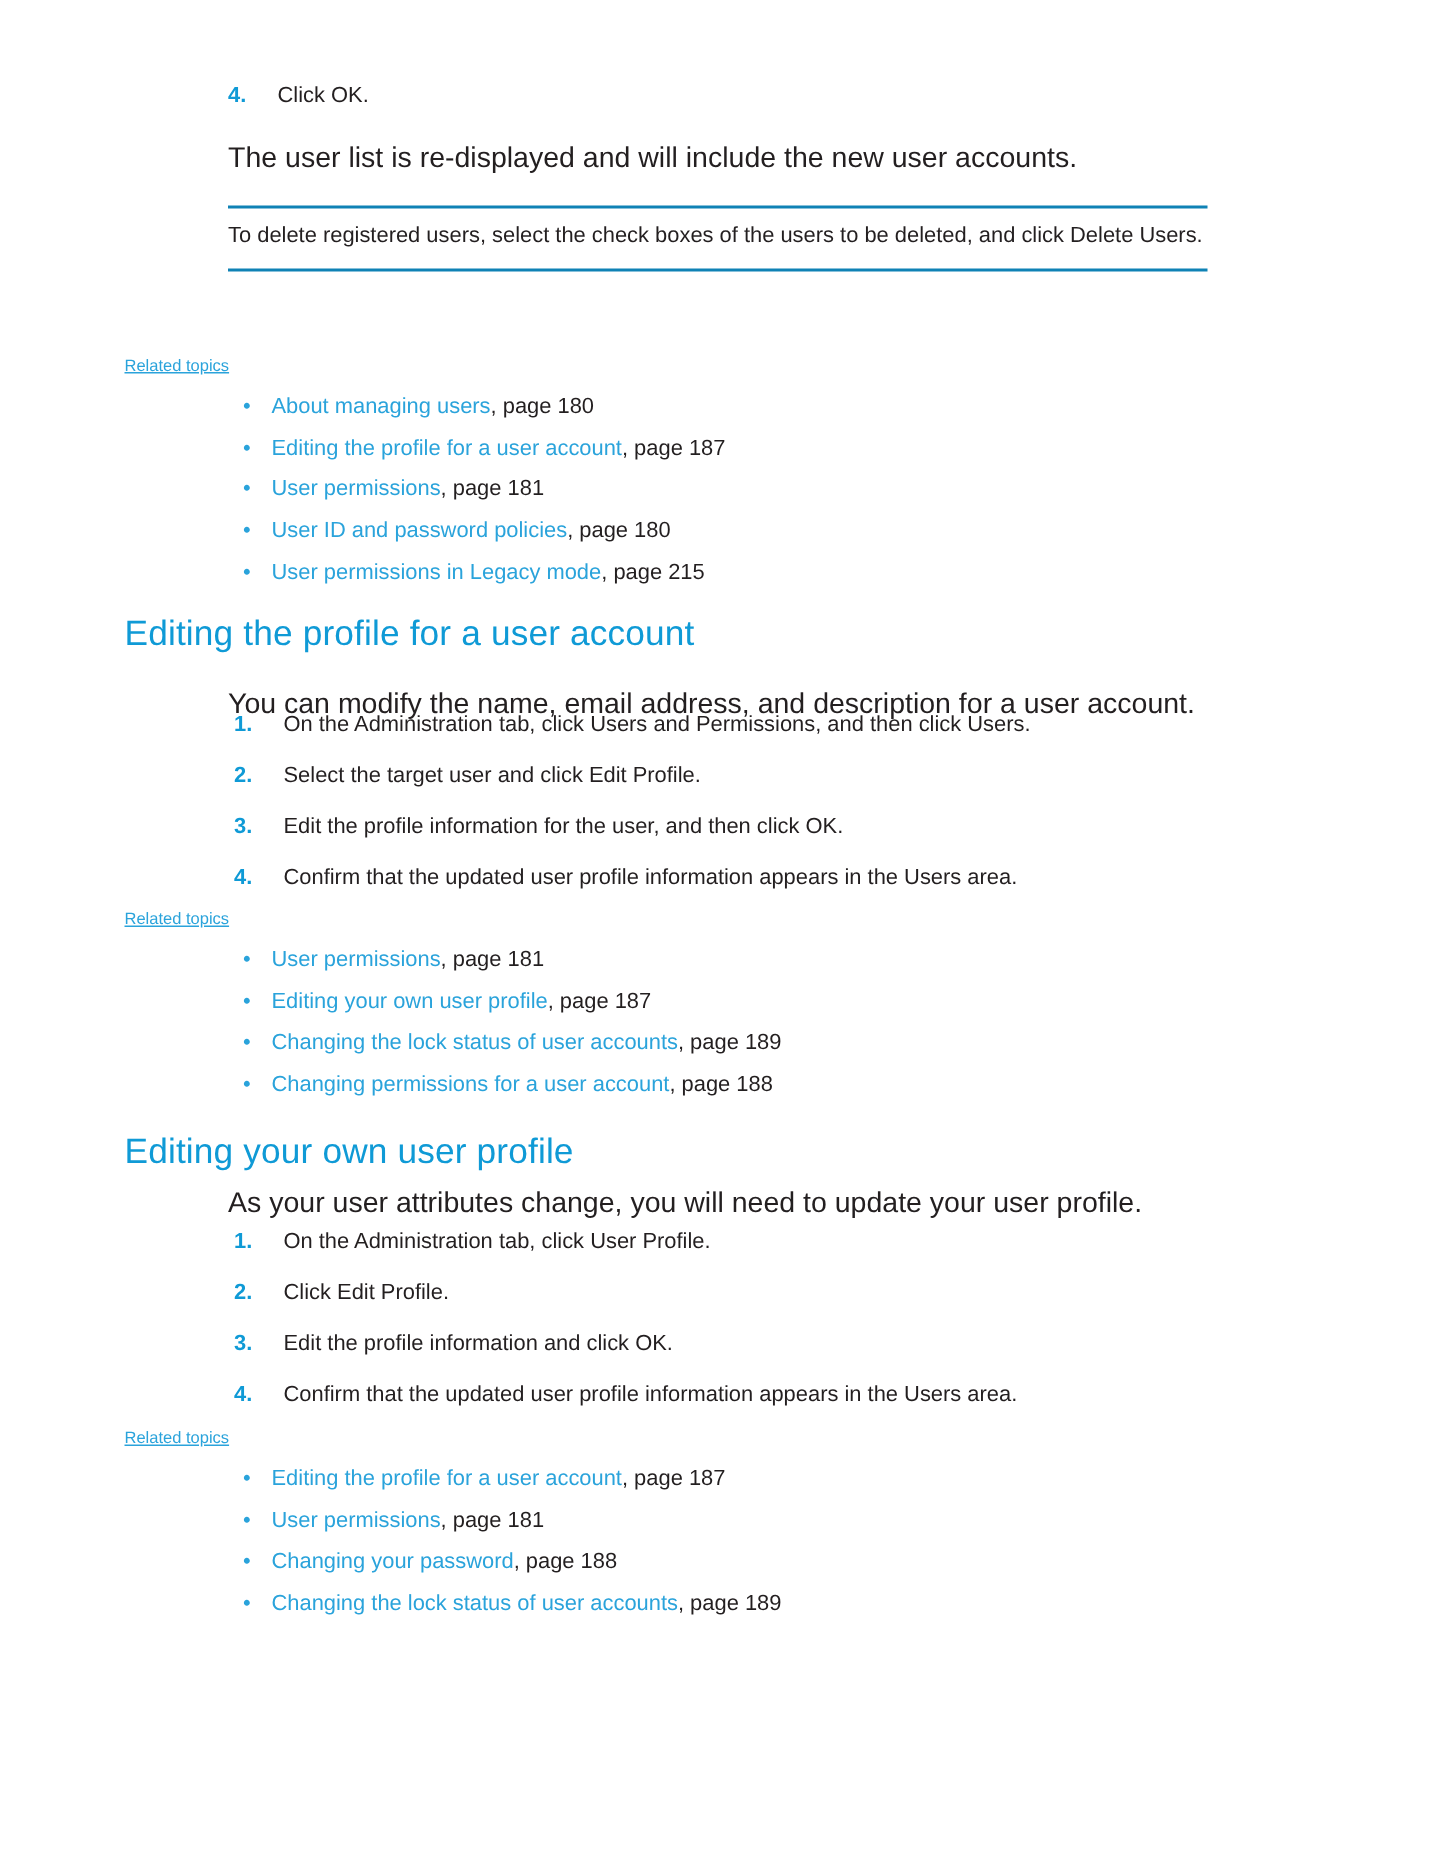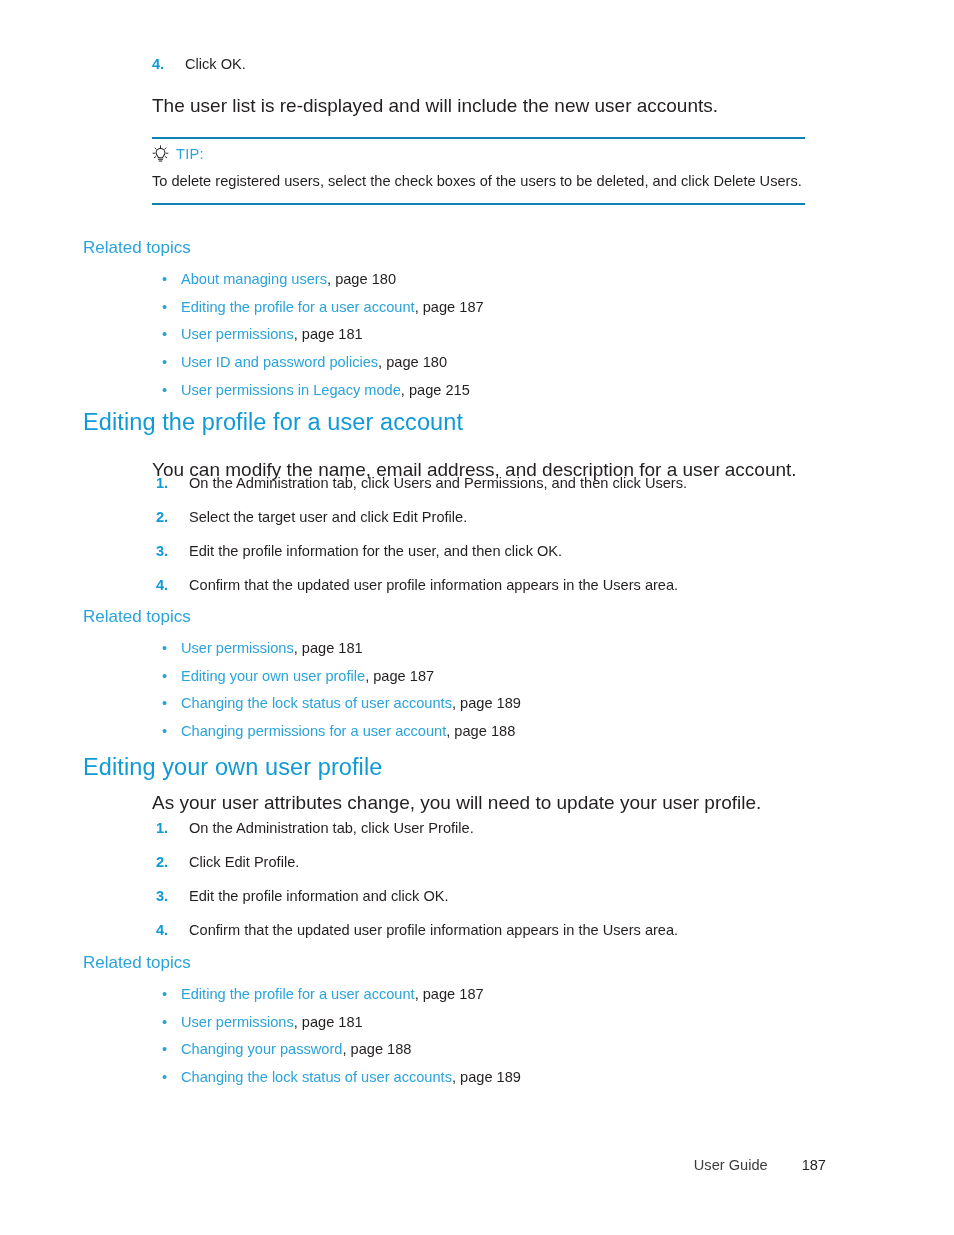--- a/index.html
+++ b/index.html
@@ -86,24 +86,25 @@
 
   
   .h1 {
     font-size: 23.5px;
     font-weight: normal;
     color: #0f9ad6;
     margin: 0;
     letter-spacing: 0.1px;
   }
   .h-related {
-    font-size: 17px;
+    font-size: 11px;
     font-weight: normal;
     color: #2aa3db;
     margin: 0;
+    text-decoration: underline;
   }
 
   
   .tip-block { position: absolute; }
   .tip-rule {
     height: 2px;
     background: #0f82b5;
     width: 100%;
   }
   .tip-head {
@@ -159,37 +160,20 @@
     <div class="step" style="padding-left:33px; margin-bottom:0;">
       <span class="step-num" style="left:0;">4.</span>
       <span><span>Click </span><b>OK</b><span>.</span></span>
     </div>
   </div>
 
   <div class="body-text" style="position:absolute; left:152px; top:92px; width:660px;">The user list is re-displayed and will include the new user accounts.</div>
 
   <div class="tip-block" style="left:152px; top:137px; width:653px;">
     <div class="tip-rule"></div>
-    <div class="tip-head">
-      <svg class="tip-icon" viewBox="0 0 20 21">
-        <g stroke="#231f20" stroke-width="1.1" fill="none" stroke-linecap="round">
-          <line x1="10" y1="0.8" x2="10" y2="3.4"></line>
-          <line x1="3.6" y1="3.4" x2="5.2" y2="5.0"></line>
-          <line x1="16.4" y1="3.4" x2="14.8" y2="5.0"></line>
-          <line x1="1.2" y1="9.6" x2="3.4" y2="9.6"></line>
-          <line x1="18.8" y1="9.6" x2="16.6" y2="9.6"></line>
-          <line x1="2.6" y1="14.8" x2="4.4" y2="13.6"></line>
-          <line x1="17.4" y1="14.8" x2="15.6" y2="13.6"></line>
-        </g>
-        <path d="M10 4.1c-3.0 0-5.2 2.2-5.2 5.0 0 2.0 1.2 3.1 1.9 4.0 0.5 0.6 0.7 1.1 0.7 1.7h5.2c0-0.6 0.2-1.1 0.7-1.7 0.7-0.9 1.9-2.0 1.9-4.0 0-2.8-2.2-5.0-5.2-5.0z" fill="none" stroke="#231f20" stroke-width="1.2"></path>
-        <line x1="7.6" y1="16.6" x2="12.4" y2="16.6" stroke="#231f20" stroke-width="1.2" stroke-linecap="round"></line>
-        <line x1="8.4" y1="18.6" x2="11.6" y2="18.6" stroke="#231f20" stroke-width="1.2" stroke-linecap="round"></line>
-      </svg>
-      <span class="tip-label">TIP:</span>
-    </div>
     <div class="tip-body"><span>To delete registered users, select the check boxes of the users to be deleted, and click </span><b>Delete Users</b><span>.</span></div>
     <div class="tip-rule" style="margin-top:11px;"></div>
   </div>
 
   <div style="position:absolute; left:83px; top:238px; width:700px;">
     <h3 class="h-related">Related topics</h3>
     <ul class="topics" style="margin-top:12px; margin-left:74px;">
       <li class="topic">
         <span class="topic-bullet">•</span>
         <a class="topic-link" href="#">About managing users</a><span class="topic-page">, page 180</span>
@@ -296,20 +280,14 @@
         <span class="topic-bullet">•</span>
         <a class="topic-link" href="#">Changing your password</a><span class="topic-page">, page 188</span>
       </li>
       <li class="topic">
         <span class="topic-bullet">•</span>
         <a class="topic-link" href="#">Changing the lock status of user accounts</a><span class="topic-page">, page 189</span>
       </li>
     </ul>
   </div>
 
-  <div class="footer">
-    <div class="footer-inner" style="bottom:62px; right:128px;">
-      <span>User Guide</span>
-      <span class="footer-page">187</span>
-    </div>
-  </div>
 
 </div>
 
 </body></html>

